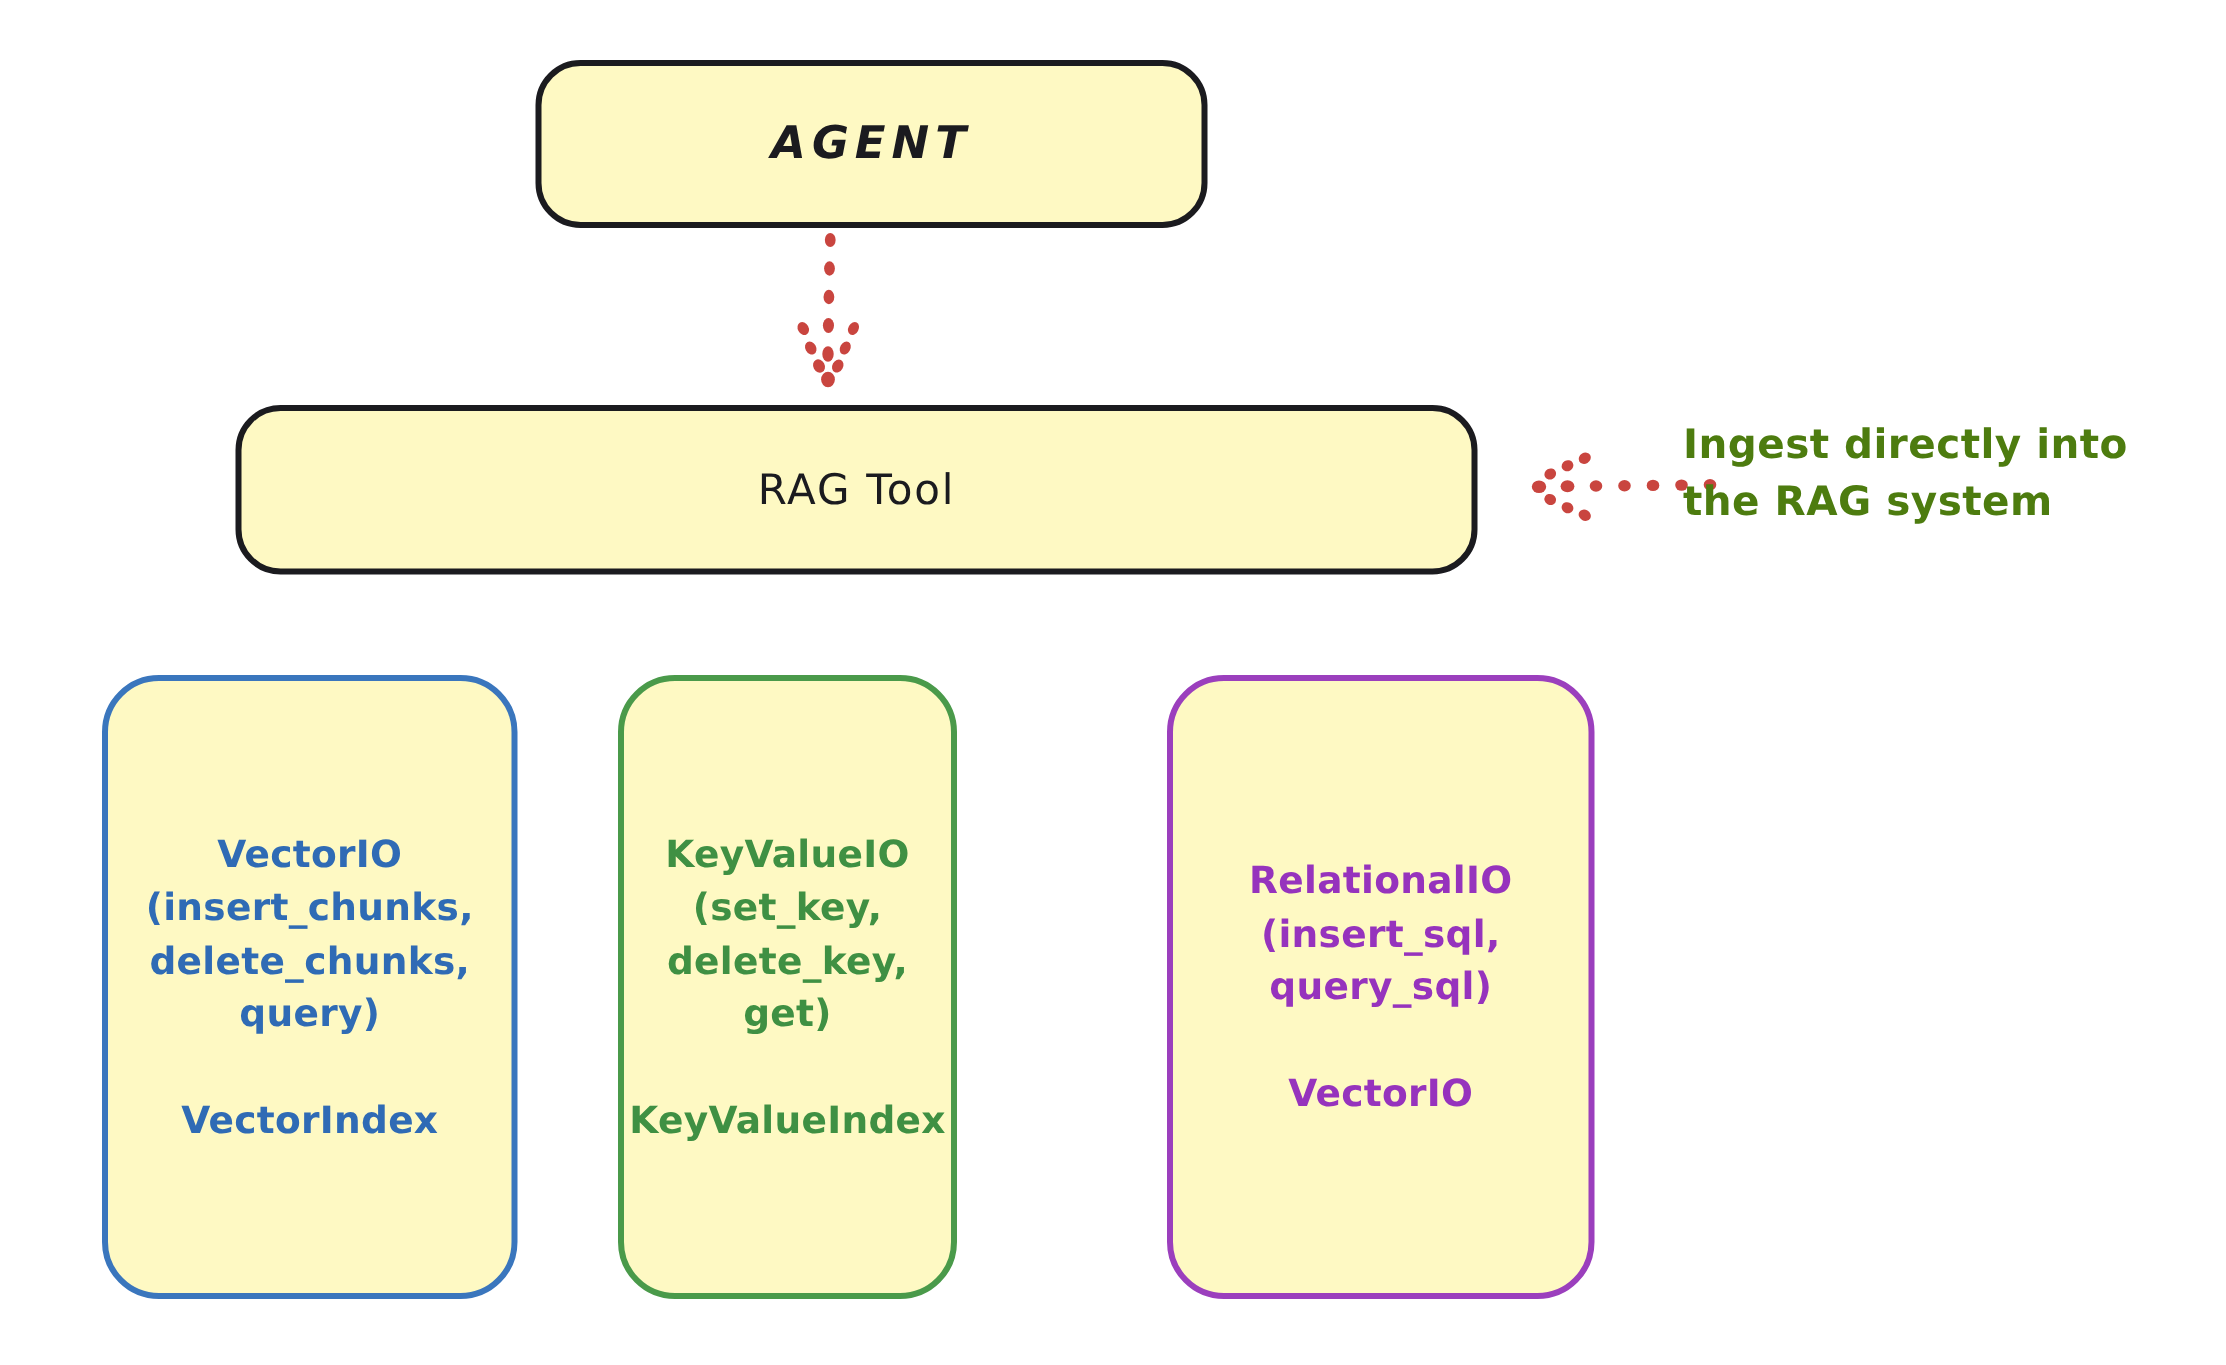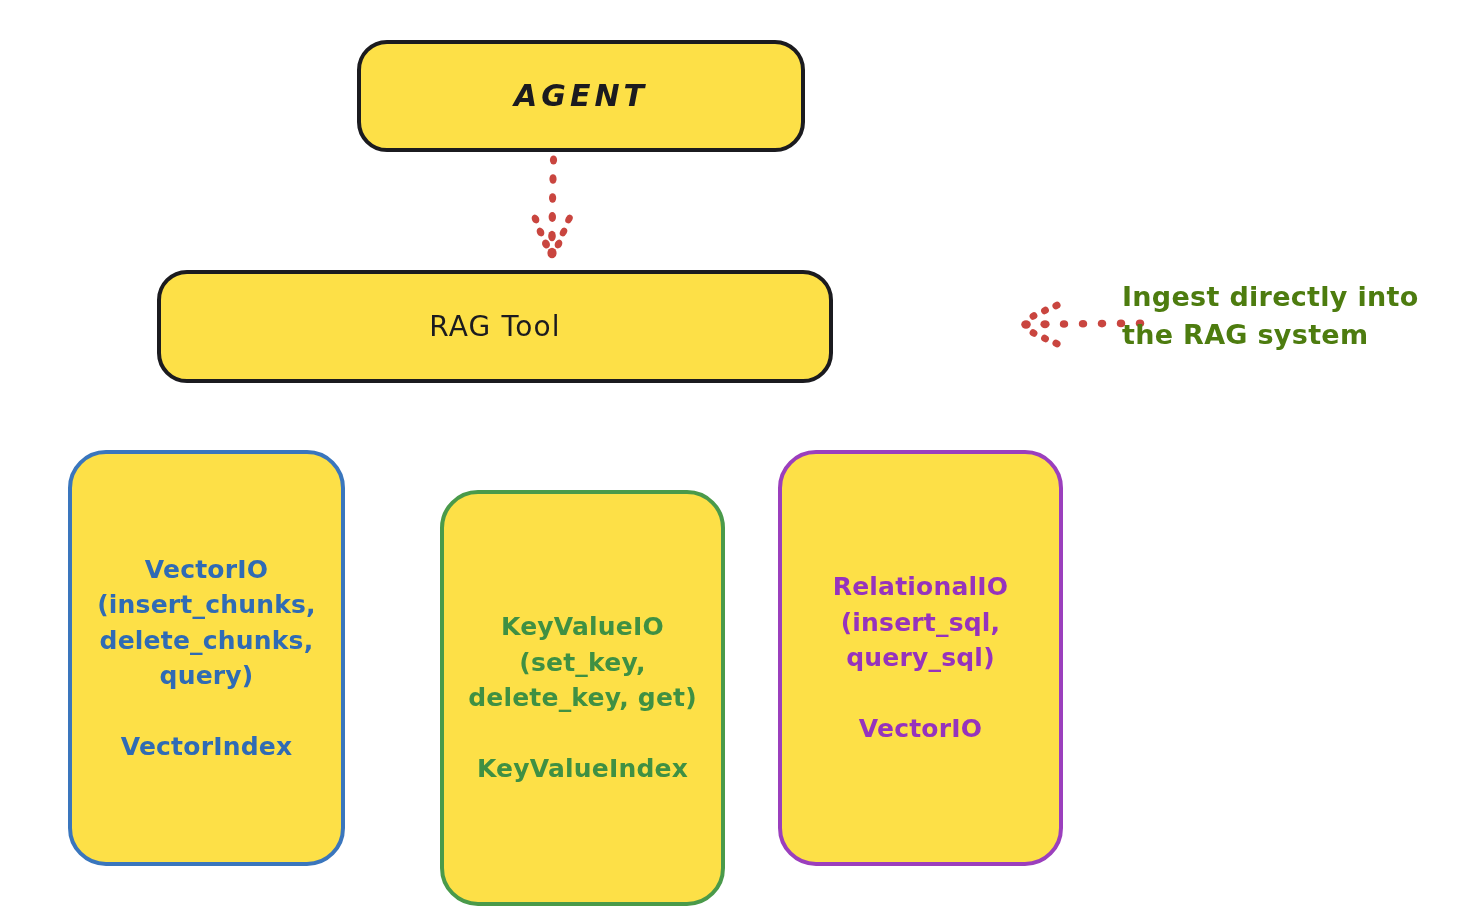--- a/index.html
+++ b/index.html
@@ -21,21 +21,21 @@
   }
 
   
   .node {
     position: absolute;
     box-sizing: border-box;
     display: flex;
     align-items: center;
     justify-content: center;
     text-align: center;
-    background: #fde047;
+    background: #fef9c3;
     border-style: solid;
     border-radius: 34px;
   }
 
   .node-label {
     line-height: 1.34;
     white-space: pre-line;
     letter-spacing: 0.3px;
   }
 
@@ -60,21 +60,21 @@
     height: 112px;
   }
   #agent-node .node-label {
     font-size: 30px;
     letter-spacing: 4px;
   }
 
   #ragtool-node {
     left: 157px;
     top: 270px;
-    width: 676px;
+    width: 828px;
     height: 113px;
   }
   #ragtool-node .node-label {
     font-size: 28px;
     font-style: normal;
     letter-spacing: 1.2px;
     font-weight: 500;
   }
 
   
@@ -93,24 +93,23 @@
   }
 
   #vector-node {
     left: 68px;
     width: 277px;
     border-color: #3a76bd;
   }
   #vector-node .node-label { color: #2f6bb5; }
 
   #keyvalue-node {
-    left: 440px;
-    width: 285px;
+    left: 412px;
+    width: 226px;
     border-color: #4a9a4a;
-    margin-top: 40px;
   }
   #keyvalue-node .node-label { color: #3f9043; }
 
   #relational-node {
     left: 778px;
     width: 285px;
     border-color: #9b3fbd;
   }
   #relational-node .node-label { color: #9633bd; }
 

